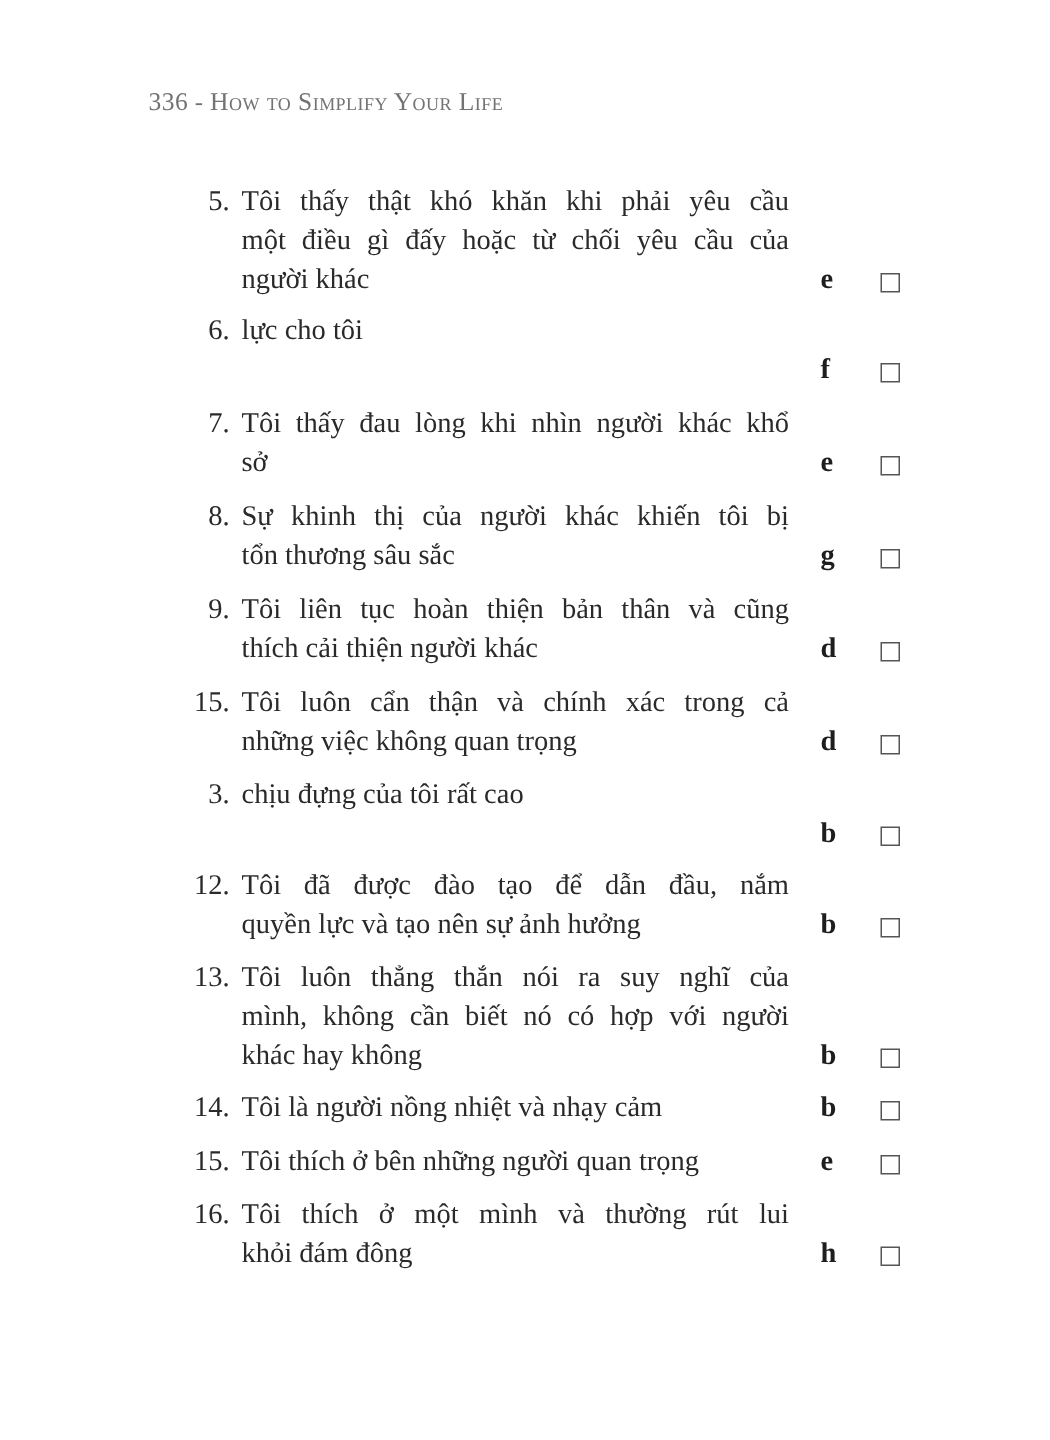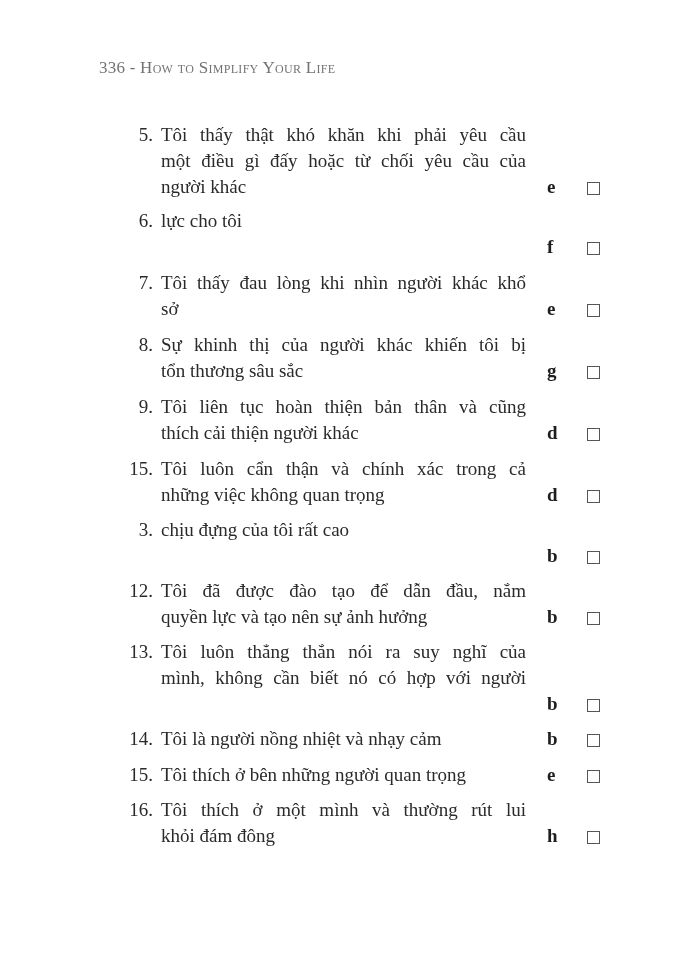--- a/index.html
+++ b/index.html
@@ -162,20 +162,21 @@
         <span class="line last">quyền lực và tạo nên sự ảnh hưởng</span>
       </div>
       <span class="code" style="top: 26px;">b</span>
       <span class="check" style="top: 34px;"></span>
     </div>
     <div class="item" style="top: 639px;">
       <span class="num">13.</span>
       <div class="text">
         <span class="line">Tôi luôn thẳng thắn nói ra suy nghĩ của</span>
         <span class="line">mình, không cần biết nó có hợp với người</span>
+        <span class="line last">khác hay không</span>
       </div>
       <span class="code" style="top: 52px;">b</span>
       <span class="check" style="top: 60px;"></span>
     </div>
     <div class="item" style="top: 726px;">
       <span class="num">14.</span>
       <div class="text">
         <span class="line last">Tôi là người nồng nhiệt và nhạy cảm</span>
       </div>
       <span class="code" style="top: 0px;">b</span>

